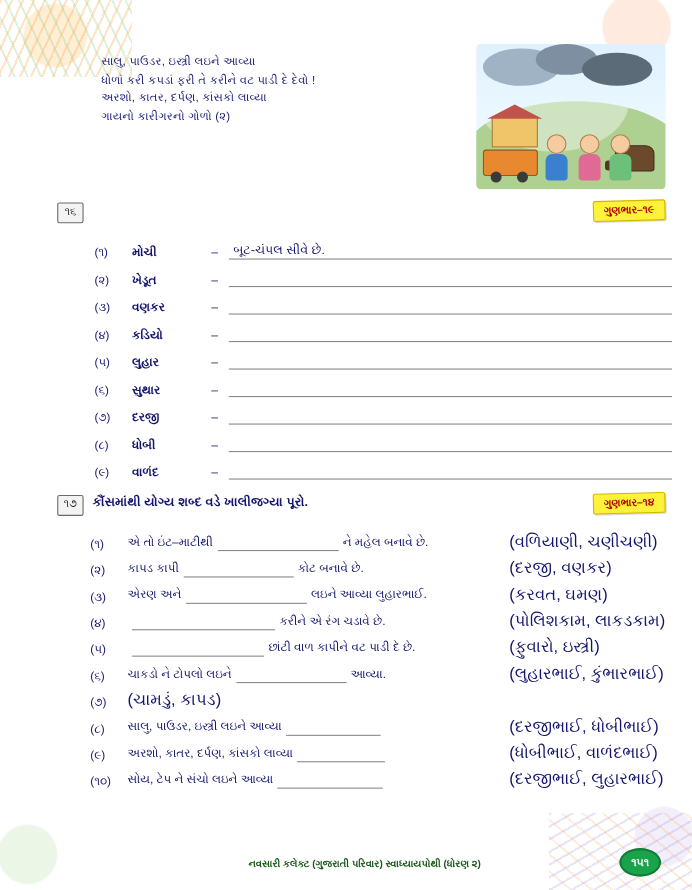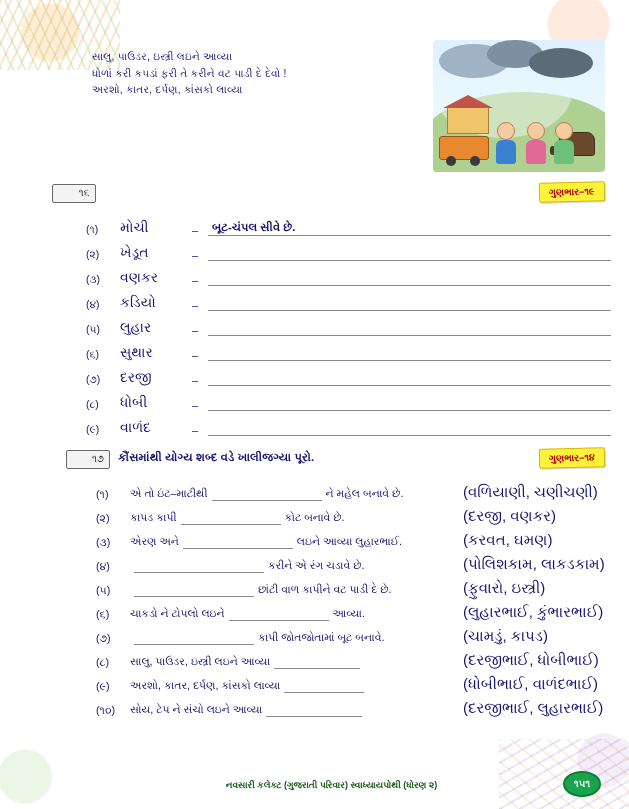--- a/index.html
+++ b/index.html
@@ -114,21 +114,20 @@
   .qhead{
     display:flex;align-items:flex-start;gap:8px;
     position:relative;
   }
   .qnum{
     min-width:22px;height:17px;
     border:1px solid #6a6a6a;
     background:#f3f3f3;
     font-size:10px;line-height:15px;text-align:center;color:#222;
     border-radius:2px;
-    padding-left:20px;
   }
   .qtext{
     font-size:11.5px;font-weight:bold;color:#14146e;
     letter-spacing:.1px;
     padding-top:1px;
   }
   .marks-badge{
     position:absolute;right:6px;top:-2px;
     background:#fff23a;
     border:1px solid #d4b800;
@@ -141,29 +140,29 @@
     white-space:nowrap;
   }
 
   
   .items{margin:8px 0 0 34px;}
   .item{
     display:flex;align-items:flex-end;
     height:25px;
   }
   .it-no{width:34px;font-size:10.5px;color:#14146e;}
-  .it-label{width:72px;font-size:14px;color:#14146e;font-weight:normal;}
+  .it-label{width:72px;font-size:11px;color:#14146e;font-weight:bold;}
   .it-dash{width:16px;font-size:11px;color:#14146e;}
   .it-blank{
     flex:1;border-bottom:1px solid #8a8a8a;height:15px;
     position:relative;
   }
   .it-ans{
     position:absolute;left:4px;bottom:1px;
-    font-size:11.5px;color:#14146e;font-weight:bold;
+    font-size:11.5px;color:#14146e;font-weight:normal;
     white-space:nowrap;
   }
 
   
   .fills{margin:8px 0 0 30px;}
   .frow{
     display:flex;align-items:flex-end;
     height:24px;
     font-size:10.8px;color:#14146e;
   }
@@ -202,20 +201,21 @@
   <div class="edge-decor deco-top-left"></div>
   <div class="edge-decor deco-bottom-right"></div>
 
   <div class="content">
 
     <div class="top-block">
       <div class="hw-lines">
         <div class="hw-line">સાલુ, પાઉડર, ઇસ્ત્રી લઇને આવ્યા</div>
         <div class="hw-line">ધોળાં કરી કપડાં ફરી તે કરીને વટ પાડી દે દેવો !</div>
         <div class="hw-line">અરશો, કાતર, દર્પણ, કાંસકો લાવ્યા</div>
+        <div class="hw-line">ગાયનો કારીગરનો ગોળો (૨)</div>
       </div>
       <div class="top-art">
         <div class="cloud c1"></div>
         <div class="cloud c2"></div>
         <div class="cloud c3"></div>
         <div class="hill"></div>
         <div class="house"></div>
         <div class="cart"></div>
         <div class="boot"></div>
         <div class="kid k1">
@@ -307,21 +307,21 @@
           <div class="it-no">(૯)</div>
           <div class="it-label">વાળંદ</div>
           <div class="it-dash">–</div>
           <div class="it-blank">
               <span class="it-ans"></span>
             </div>
         </div>
       </div>
     </div>
 
-    <div class="qblock" style="margin-top:14px;margin-left:14px;">
+    <div class="qblock" style="margin-top:14px;">
       <div class="qhead">
         <div class="qnum">૧૭</div>
         <div class="qtext">કૌંસમાંથી યોગ્ય શબ્દ વડે ખાલીજગ્યા પૂરો.</div>
         <div class="marks-badge">ગુણભાર–૧૪</div>
       </div>
       <div class="fills">
 
         <div class="frow">
           <div class="f-no">(૧)</div>
           <div class="f-sent">
@@ -377,25 +377,20 @@
           <div class="f-sent">
             <span>ચાકડો ને ટોપલો લઇને</span>
             <span class="f-blank" style="width:100px"></span>
             <span>આવ્યા.</span>
           </div>
           <div class="f-opts">(લુહારભાઈ, કુંભારભાઈ)</div>
         </div>
 
         <div class="frow">
           <div class="f-no">(૭)</div>
-          <div class="f-sent">
-            <span></span>
-            <span class="f-blank" style="width:120px"></span>
-            <span>કાપી જોતજોતામાં બૂટ બનાવે.</span>
-          </div>
           <div class="f-opts">(ચામડું, કાપડ)</div>
         </div>
 
         <div class="frow">
           <div class="f-no">(૮)</div>
           <div class="f-sent">
             <span>સાલુ, પાઉડર, ઇસ્ત્રી લઇને આવ્યા</span>
             <span class="f-blank" style="width:86px"></span>
             <span></span>
           </div>

